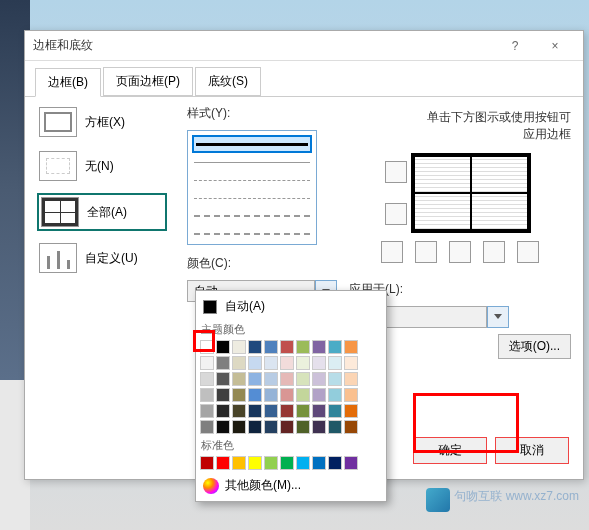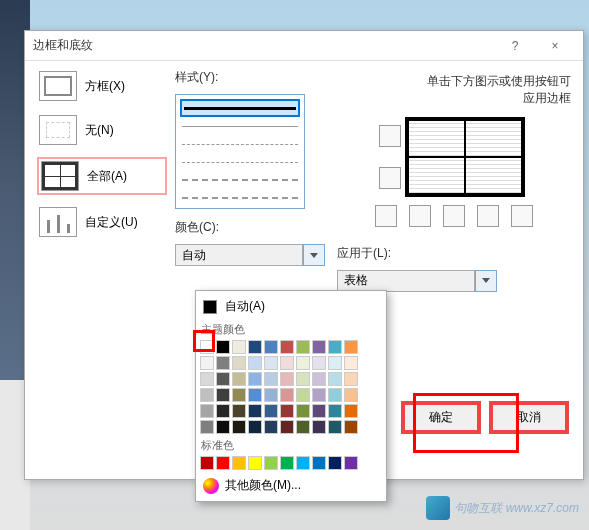--- a/index.html
+++ b/index.html
@@ -15,31 +15,31 @@
     
     .tabs { display: flex; padding: 6px 10px 0; border-bottom: 1px solid #ccc; }
     .tab { padding: 5px 12px; border: 1px solid #ccc; background: #fff; margin-right: 2px; cursor: pointer; }
     .tab.active { border-bottom: 1px solid #fff; position: relative; top: 1px; }
     
     .content { display: flex; padding: 8px 12px; height: 340px; }
     
     .col-settings { width: 130px; }
     .section-label { color: #333; margin-bottom: 8px; }
     .setting-item { display: flex; align-items: center; margin-bottom: 10px; padding: 2px; cursor: pointer; }
-    .setting-item.active { border: 2px solid #fca5a5; }
+    .setting-item.active { border: 2px solid #0f766e; }
     .setting-icon { width: 38px; height: 30px; border: 1px solid #999; background: #fff; margin-right: 8px; position: relative; }
     .setting-icon.none::after { content: ""; position: absolute; inset: 6px; border: 1px dashed #ccc; }
     .setting-icon.box::after { content: ""; position: absolute; inset: 4px; border: 2px solid #888; }
     .setting-icon.all { display: grid; grid-template: 1fr 1fr / 1fr 1fr; gap: 1px; padding: 3px; background: #333; }
     .setting-icon.all span { background: #fff; }
     .setting-icon.dash::after { content: ""; position: absolute; inset: 4px; border: 2px dashed #888; }
     .setting-icon.custom { display: flex; align-items: flex-end; justify-content: space-around; padding: 3px; }
     .setting-icon.custom span { width: 3px; background: #888; }
     
-    .col-style { width: 150px; margin-left: 8px; }
+    .col-style { width: 150px; margin-left: 20px; }
     .style-list { width: 130px; height: 115px; border: 1px solid #7aaad4; background: #fff; padding: 4px; overflow: hidden; }
     .style-item { height: 18px; display: flex; align-items: center; padding: 2px; }
     .style-item.selected { border: 2px solid #0078d7; background: #cce8ff; }
     .line-solid { width: 100%; height: 3px; background: #000; }
     .line-thin { width: 100%; height: 1px; background: #999; }
     .line-dash { width: 100%; border-top: 1px dashed #999; }
     .line-dash2 { width: 100%; border-top: 2px dashed #999; }
     
     .dropdown { display: flex; margin-top: 4px; }
     .dropdown-input { flex: 1; height: 22px; border: 1px solid #aaa; padding: 0 6px; display: flex; align-items: center; background: #f0f0f0; }
@@ -55,50 +55,55 @@
     .pv-cell { border: 1px solid #000; background: repeating-linear-gradient(0deg, #ddd 0, #ddd 1px, #fff 1px, #fff 4px); }
     .pv-bottom { display: flex; justify-content: center; gap: 12px; margin-top: 8px; }
     
     .apply-row { margin-top: 18px; }
     .apply-row .dropdown { width: 160px; }
     .options-btn { float: right; padding: 3px 10px; border: 1px solid #aaa; background: #f0f0f0; margin-top: 6px; cursor: pointer; }
     
     .footer { display: flex; padding: 0 14px 10px; align-items: center; }
     .hline-btn { padding: 3px 12px; border: 1px solid #aaa; background: #f0f0f0; cursor: pointer; }
     .spacer { flex: 1; }
-    .btn { padding: 4px 24px; border: 4px solid #ef4444; background: #f0f0f0; margin-left: 8px; cursor: pointer; }
+    .btn { padding: 4px 24px; border: 1px solid #ef4444; background: #f0f0f0; margin-left: 8px; cursor: pointer; }
     
     .highlight-ok { position: absolute; border: 3px solid red; width: 106px; height: 60px; left: 413px; top: 393px; pointer-events: none; }
     .highlight-color { position: absolute; border: 3px solid red; width: 22px; height: 22px; left: 193px; top: 330px; pointer-events: none; }
     
     .color-popup { position: absolute; left: 195px; top: 290px; width: 192px; background: #fff; border: 1px solid #aaa; box-shadow: 3px 3px 8px rgba(0,0,0,0.3); padding: 4px; }
     .auto-row { display: flex; align-items: center; padding: 3px; cursor: pointer; margin-bottom: 4px; }
     .auto-swatch { width: 14px; height: 14px; background: #000; border: 1px solid #888; margin-right: 8px; }
     .popup-label { color: #666; font-size: 11px; margin: 3px 1px; }
     .swatch-grid { display: grid; grid-template-columns: repeat(10, 14px); gap: 2px; margin-bottom: 4px; }
     .sw { width: 14px; height: 14px; border: 1px solid #ccc; cursor: pointer; }
     .more-colors { display: flex; align-items: center; padding: 3px; cursor: pointer; }
     .more-icon { width: 16px; height: 16px; border-radius: 50%; background: radial-gradient(circle at 30% 30%, #ff0, #f80, #f0f, #08f); margin-right: 6px; }
     
-    .watermark { position: absolute; right: 10px; bottom: 10px; color: rgba(120,160,200,0.7); font-size: 18px; font-style: italic; display: flex; align-items: center; }
+    .watermark { position: absolute; right: 10px; bottom: 18px; color: rgba(120,160,200,0.7); font-size: 18px; display: flex; }
     .wm-logo { width: 24px; height: 24px; background: linear-gradient(135deg, #4ac, #27a); border-radius: 4px; margin-right: 4px; }
   </style>
 </head>
 <body>
 
 <div class="bg-img"></div>
 <div class="bg-blue"></div>
 
 <div class="dialog">
   <div class="titlebar">
     <span class="title">边框和底纹</span>
     <div class="title-btn">?</div>
     <div class="title-btn">×</div>
   </div>
 
+  <div class="tabs">
+    <div class="tab active">边框(B)</div>
+    <div class="tab">页面边框(P)</div>
+    <div class="tab">底纹(S)</div>
+  </div>
 
   <div class="content">
     <div class="col-settings">
       <div class="setting-item">
         <div class="setting-icon box"></div>
         <span>方框(X)</span>
       </div>
       <div class="setting-item">
         <div class="setting-icon none"></div>
         <span>无(N)</span>
@@ -179,20 +184,21 @@
         </div>
       </div>
       <div class="apply-row">
         <div class="section-label">应用于(L):</div>
         <div class="dropdown">
           <div class="dropdown-input">表格</div>
           <div class="dropdown-btn">
               <div class="chevron"></div>
             </div>
         </div>
+        <div class="options-btn">选项(O)...</div>
       </div>
     </div>
   </div>
 
   <div class="footer">
     <div class="spacer"></div>
     <div class="btn">确定</div>
     <div class="btn">取消</div>
   </div>
 </div>

